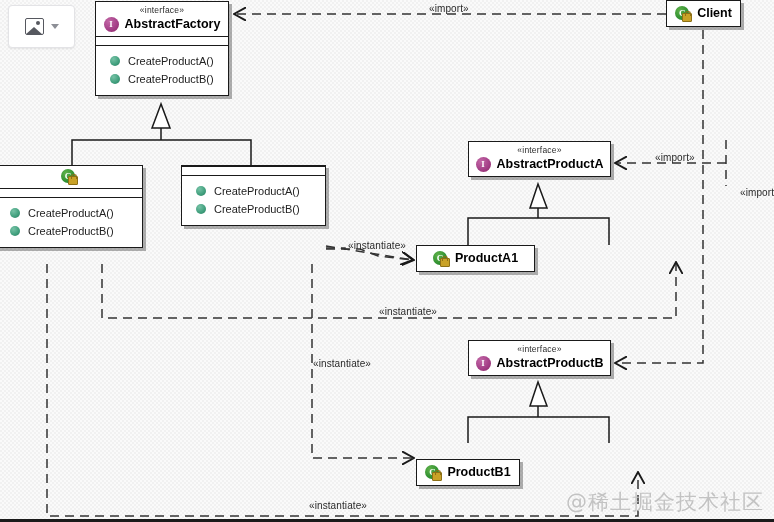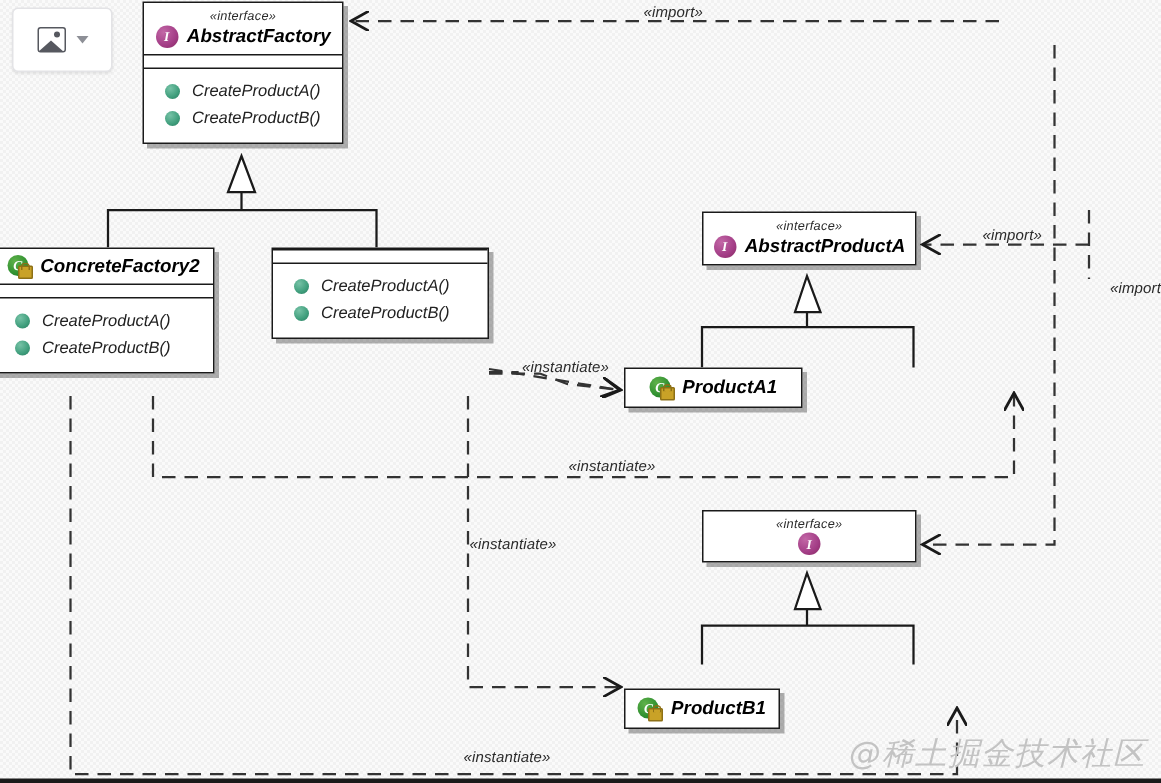--- a/index.html
+++ b/index.html
@@ -12,21 +12,20 @@
     width: 774px;
     height: 522px;
     background-color: #fafafa;
     background-image:
       linear-gradient(45deg, #f1f1f1 25%, transparent 25%, transparent 75%, #f1f1f1 75%),
       linear-gradient(45deg, #f1f1f1 25%, transparent 25%, transparent 75%, #f1f1f1 75%);
     background-size: 4px 4px;
     background-position: 0 0, 2px 2px;
     overflow: hidden;
     font-family: "Liberation Sans", sans-serif;
-    font-style: italic;
   }
   #edges {
     position: absolute;
     left: 0; top: 0;
     width: 774px;
     height: 522px;
   }
 
   
   .node {
@@ -296,21 +295,20 @@
     </div>
   </div>
 
   <div class="node" id="n-cf2" style="left:-5px; top:165px; width:148px;">
     <div class="hdr">
       <div class="titlerow">
         <span class="ico-class">
           <span class="disc">C</span>
             <span class="lock"></span>
         </span>
-        <span class="title">ConcreteFactory2</span>
       </div>
     </div>
     <div class="sep"></div>
     <div class="empty-compartment"></div>
     <div class="sep"></div>
     <div class="compartment">
       <div class="member">
         <span class="ico-method"></span>
         <span>CreateProductA()</span>
       </div>
@@ -330,20 +328,31 @@
         <span class="ico-method"></span>
         <span>CreateProductA()</span>
       </div>
       <div class="member">
         <span class="ico-method"></span>
         <span>CreateProductB()</span>
       </div>
     </div>
   </div>
 
+  <div class="node" id="n-client" style="left:666px; top:0px; width:75px;">
+    <div class="hdr" style="padding:4px 8px 5px 8px;">
+      <div class="titlerow">
+        <span class="ico-class">
+          <span class="disc">C</span>
+            <span class="lock"></span>
+        </span>
+        <span class="title">Client</span>
+      </div>
+    </div>
+  </div>
 
   <div class="node" id="n-apa" style="left:468px; top:141px; width:143px;">
     <div class="hdr">
       <div class="stereo">«interface»</div>
       <div class="titlerow">
         <span class="ico-iface">I</span>
         <span class="title">AbstractProductA</span>
       </div>
     </div>
   </div>
@@ -359,20 +368,21 @@
       </div>
     </div>
   </div>
 
 
   <div class="node" id="n-apb" style="left:468px; top:340px; width:143px;">
     <div class="hdr">
       <div class="stereo">«interface»</div>
       <div class="titlerow">
         <span class="ico-iface">I</span>
+        <span class="title">AbstractProductB</span>
       </div>
     </div>
   </div>
 
   <div class="node" id="n-pb1" style="left:416px; top:443px; width:104px;margin-top:16px;">
     <div class="hdr" style="padding:4px 8px 5px 8px;">
       <div class="titlerow">
         <span class="ico-class">
           <span class="disc">C</span>
             <span class="lock"></span>

